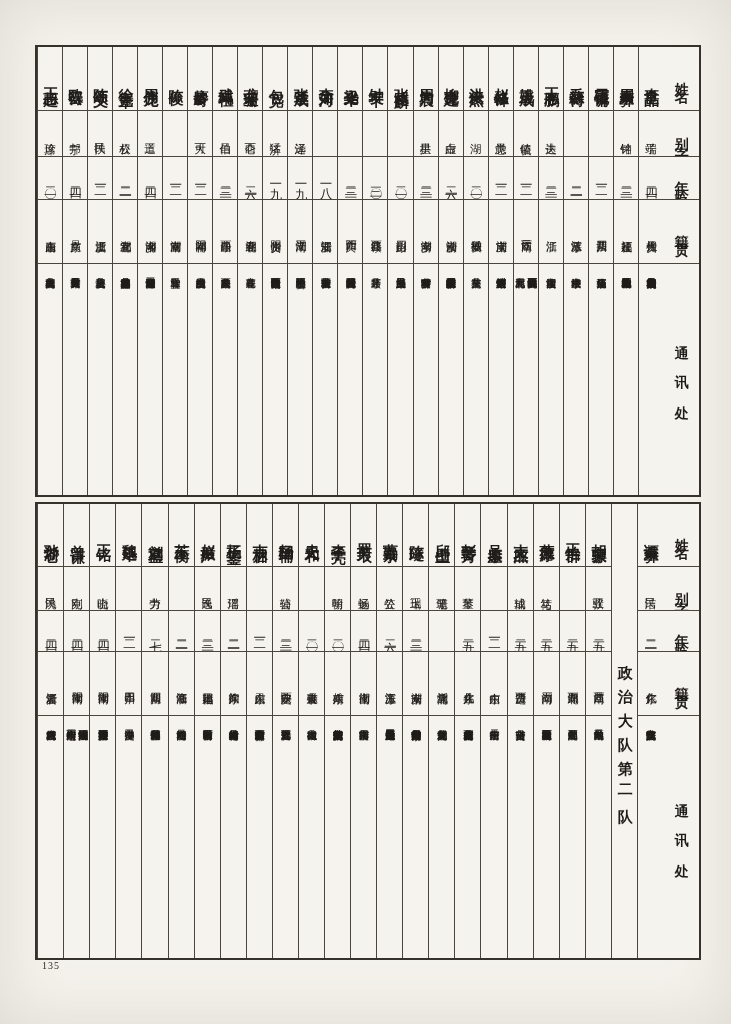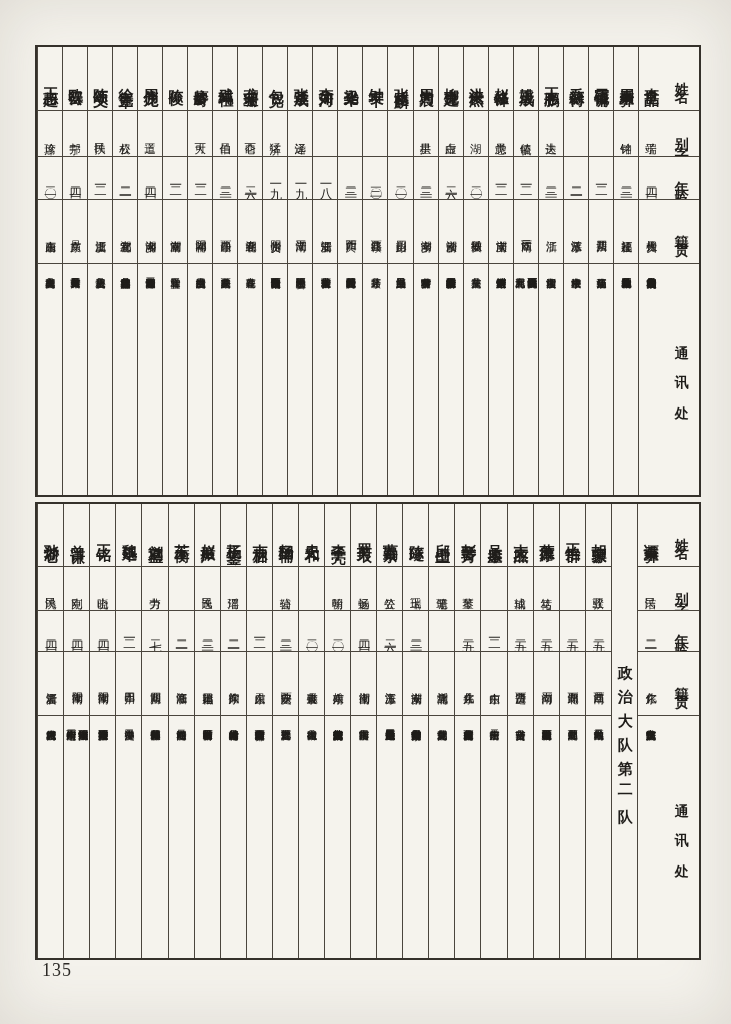--- a/index.html
+++ b/index.html
@@ -73,21 +73,21 @@
   .hdr .r-addr{letter-spacing:2.2em;font-size:14px;}
   
   .col.glabel{justify-content:center;}
   .glabel .cell{
     border-bottom:none;height:100%;
     font-size:15px;font-weight:bold;letter-spacing:1.6em;
     padding-top:14px;
   }
   .pageno{
     position:absolute;left:42px;top:960px;
-    font-size:18px;letter-spacing:1px;color:#2c2a26;
+    font-size:10px;letter-spacing:1px;color:#2c2a26;
     font-family:"Liberation Serif","DejaVu Serif",serif;
   }
 </style>
 </head>
 <body>
 
 <div class="page">
   <div id="table-top" class="vtable t-top">
       <div class="col hdr">
         <div class="cell r-name">姓名</div>

